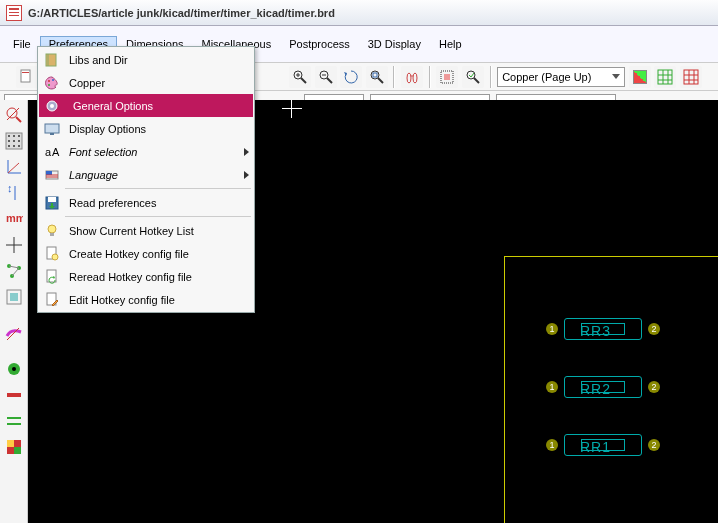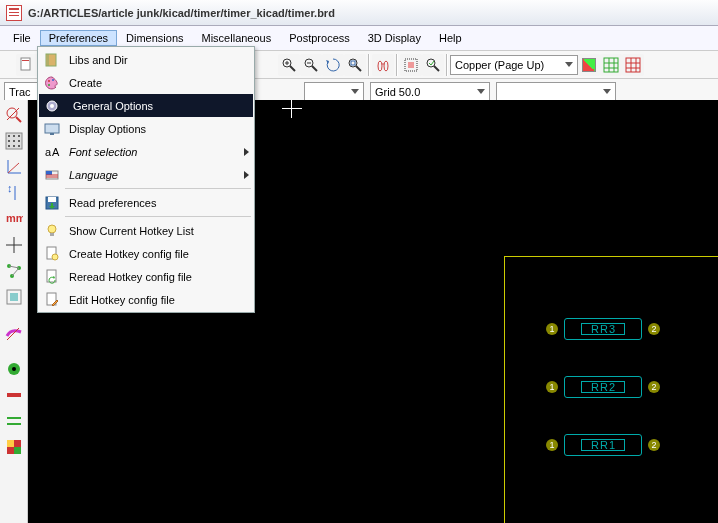--- a/index.html
+++ b/index.html
@@ -1,49 +1,49 @@
 <!DOCTYPE html>
 <html><head>
 <meta charset="utf-8">
 <style>
   * { box-sizing: border-box; margin: 0; padding: 0; font-family: Tahoma, sans-serif; font-size: 11px; }
   body { width: 718px; height: 523px; background: #fff; overflow: hidden; position: relative; }
   .titlebar { height: 26px; background: linear-gradient(#fdfdfe,#e4e9f1); border-bottom:1px solid #aab; display:flex; align-items:center; padding:0 6px; color:#333;font-weight:bold; }
   .titlebar .appicon { width:16px; height:16px; border:1px solid #c44; background:#fff; margin-right:6px; position:relative;}
   .titlebar .appicon::before{content:"";position:absolute;top:2px;left:2px;right:2px;height:2px;background:#c44;}
   .titlebar .appicon::after{content:"";position:absolute;top:6px;left:2px;right:2px;bottom:2px;background:repeating-linear-gradient(#c44 0 1px,#fff 1px 3px);}
-  .menubar { height:20px; background:#f7f7ff; border-bottom:1px solid #ccc; display:flex; align-items:center; padding:12px 4px; }
+  .menubar { height:20px; background:#f7f7ff; border-bottom:1px solid #ccc; display:flex; align-items:center; padding:18px 4px; }
   .menubar .mitem { padding:2px 9px; cursor:default; color:#000; }
   .menubar .mitem.open { background:#cde3ff; border:1px solid #7aa7d7; padding:1px 8px; }
-  .toolbar1 { height:28px; background:#f7f7f7; border-bottom:1px solid #ccc; display:flex; align-items:center; padding:0 16px; gap:0; }
+  .toolbar1 { height:28px; background:#f7f7f7; border-bottom:1px solid #ccc; display:flex; align-items:center; padding:0 16px; gap:0;justify-content:space-between; }
   .toolbar2 { height:26px; background:#f7f7f7; border-bottom:1px solid #d946ef; display:flex; align-items:center; padding:0 4px; gap:6px; }
   .tbtn { width:22px; height:22px; border:1px solid transparent; display:flex; align-items:center; justify-content:center; background:#f4f4f4; border-radius:2px;}
   .tbtn svg{width:16px;height:16px;}
   .sep { width:2px; height:22px; border-left:1px solid #bbb; border-right:1px solid #fff; margin:0 2px;}
   .combo { height:20px; border:1px solid #999; background:#fff; display:flex; align-items:center; padding:0 4px; min-width:60px; position:relative;}
   .combo .arrow { margin-left:auto; width:0;height:0;border-left:4px solid transparent;border-right:4px solid transparent;border-top:5px solid #555;}
   .workspace { position:absolute; top:100px; left:0; right:0; bottom:0; display:flex; }
   .leftbar { width:28px; background:#f4f4f4; border-right:1px solid #ccc; display:flex; flex-direction:column; align-items:center; padding-top:4px; gap:4px;}
   .leftbar .lbtn { width:22px; height:22px; display:flex;align-items:center;justify-content:center;}
   .canvas { flex:1; background:#000; position:relative; overflow:hidden;}
   .dotgrid { position:absolute; inset:0; background-image: radial-gradient(#2a2a30 0.6px, transparent 0.6px); background-size:12px 12px; background-position:6px 6px;}
   .cursor-h{position:absolute;top:8px;left:254px;width:20px;height:1px;background:#fff;}
   .cursor-v{position:absolute;top:0px;left:263px;width:1px;height:18px;background:#fff;}
   .board-edge-h{position:absolute;left:476px;top:156px;width:300px;height:1px;background:#cccc00;}
   .board-edge-v{position:absolute;left:476px;top:156px;width:1px;height:400px;background:#cccc00;}
   .comp{position:absolute;}
   .comp .body{position:absolute;left:18px;top:0;width:78px;height:22px;border:1px solid #00aaaa;border-radius:3px;}
   .comp .innerbox{position:absolute;left:35px;top:5px;width:44px;height:12px;border:1px solid #00aaaa;}
-  .comp .lbl{position:absolute;left:45px;top:5px;color:#00aaaa;font-size:11px;letter-spacing:1px;}
+  .comp .lbl{position:absolute;left:34px;top:5px;color:#00aaaa;font-size:14px;letter-spacing:1px;}
   .comp .pad{position:absolute;width:12px;height:12px;border-radius:50%;background:#888800;color:#fff;font-size:9px;text-align:center;line-height:12px;}
   .comp .p1{left:0;top:5px;}
   .comp .p2{left:102px;top:5px;}
   .menu { position:absolute; top:46px; left:37px; width:218px; background:#f7f7f7; border:1px solid #9aa; box-shadow:2px 2px 4px rgba(0,0,0,.25); z-index:100; padding:1px;}
   .menu .row{display:flex;align-items:center;height:23px;padding:0 4px;gap:8px;position:relative;}
-  .menu .row.hl{background:#0f172a;color:#fff;gap:12px;}
+  .menu .row.hl{background:#be185d;color:#fff;gap:12px;}
   .menu .row .icn{width:18px;height:18px;display:flex;align-items:center;justify-content:center;flex-shrink:0;}
   .menu .row .txt{flex:1;white-space:nowrap;color:inherit;}
   .menu .row .sub{width:0;height:0;border-top:4px solid transparent;border-bottom:4px solid transparent;border-left:5px solid #333;}
   .menu .row.italic .txt{font-style:italic;}
   .menu hr{border:none;border-top:1px solid #ccc;margin:2px 2px 2px 26px;}
   .colorbtn{width:14px;height:14px;border:1px solid #888;background:linear-gradient(45deg,#e44 50%,#4e4 50%);} 
 </style>
 </head>
 <body>
 
@@ -310,21 +310,21 @@
   </div>
   <div class="row">
     <div class="icn">
         <svg width="16" height="16">
           <path d="M8 2a6 6 0 1 0 4 10c-2 0-1-2 0-2 2 0 2-4-4-8z" fill="#e9c" stroke="#a47"></path>
           <circle cx="5" cy="6" r="1" fill="#c33"></circle>
           <circle cx="9" cy="5" r="1" fill="#36c"></circle>
           <circle cx="5" cy="10" r="1" fill="#3a3"></circle>
         </svg>
       </div>
-    <span class="txt">Create</span>
+    <span class="txt">Copper</span>
   </div>
   <div class="row hl">
     <div class="icn">
         <svg width="16" height="16">
           <circle cx="8" cy="8" r="5" fill="#aac" stroke="#fff"></circle>
           <circle cx="8" cy="8" r="2" fill="#fff"></circle>
         </svg>
       </div>
     <span class="txt">General Options</span>
   </div>

